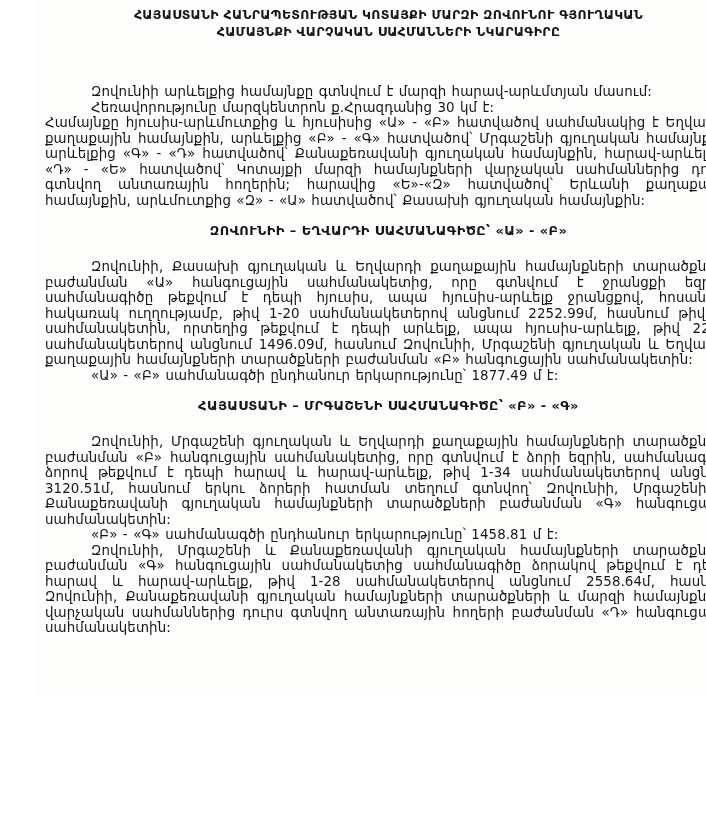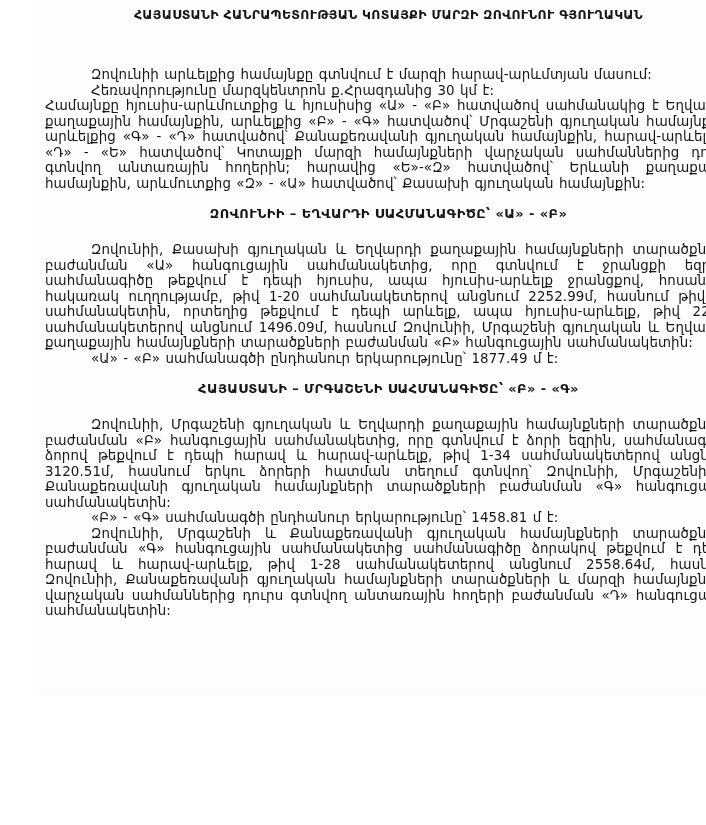--- a/index.html
+++ b/index.html
@@ -50,20 +50,21 @@
     margin: 0;
   }
 </style>
 </head>
 <body>
 
 <div class="page">
 
   <h1 class="doc-title">
     <span>ՀԱՅԱՍՏԱՆԻ ՀԱՆՐԱՊԵՏՈՒԹՅԱՆ ԿՈՏԱՅՔԻ ՄԱՐԶԻ ԶՈՎՈՒՆՈՒ ԳՅՈՒՂԱԿԱՆ</span><br>
+    <span>ՀԱՄԱՅՆՔԻ ՎԱՐՉԱԿԱՆ ՍԱՀՄԱՆՆԵՐԻ ՆԿԱՐԱԳԻՐԸ</span>
   </h1>
 
   <p class="body-par indent">Զովունիի արևելքից համայնքը գտնվում է մարզի հարավ-արևմտյան մասում:</p>
   <p class="body-par indent">Հեռավորությունը մարզկենտրոն ք.Հրազդանից 30 կմ է:</p>
   <p class="body-par">Համայնքը հյուսիս-արևմուտքից և հյուսիսից «Ա» - «Բ» հատվածով սահմանակից է Եղվարդի քաղաքային համայնքին, արևելքից «Բ» - «Գ» հատվածով՝ Մրգաշենի գյուղական համայնքին,  արևելքից «Գ» - «Դ» հատվածով՝ Քանաքեռավանի գյուղական համայնքին, հարավ-արևելքից «Դ» - «Ե» հատվածով՝ Կոտայքի մարզի համայնքների վարչական սահմաններից դուրս գտնվող անտառային հողերին; հարավից «Ե»-«Զ» հատվածով՝ Երևանի քաղաքային համայնքին, արևմուտքից «Զ» - «Ա» հատվածով՝ Քասախի գյուղական համայնքին:</p>
 
   <h2 class="section-heading">ԶՈՎՈՒՆԻԻ – ԵՂՎԱՐԴԻ ՍԱՀՄԱՆԱԳԻԾԸ՝ «Ա» - «Բ»</h2>
   <p class="body-par indent">Զովունիի, Քասախի գյուղական և Եղվարդի քաղաքային համայնքների տարածքների բաժանման «Ա» հանգուցային սահմանակետից,  որը գտնվում է ջրանցքի եզրին, սահմանագիծը թեքվում է դեպի հյուսիս, ապա հյուսիս-արևելք ջրանցքով, հոսանքին հակառակ ուղղությամբ, թիվ 1-20 սահմանակետերով անցնում 2252.99մ, հասնում թիվ 21 սահմանակետին, որտեղից թեքվում է դեպի արևելք, ապա հյուսիս-արևելք, թիվ 22-31 սահմանակետերով անցնում 1496.09մ, հասնում Զովունիի, Մրգաշենի գյուղական և Եղվարդի քաղաքային համայնքների տարածքների բաժանման «Բ» հանգուցային սահմանակետին:</p>
   <p class="body-par indent summary-line">«Ա» - «Բ» սահմանագծի ընդհանուր երկարությունը՝ 1877.49 մ է:</p>
 

